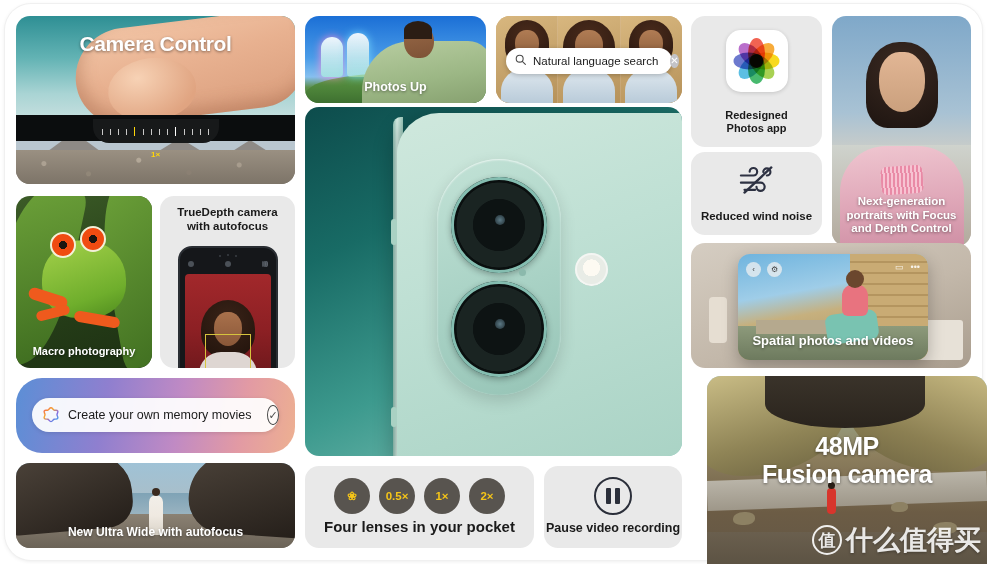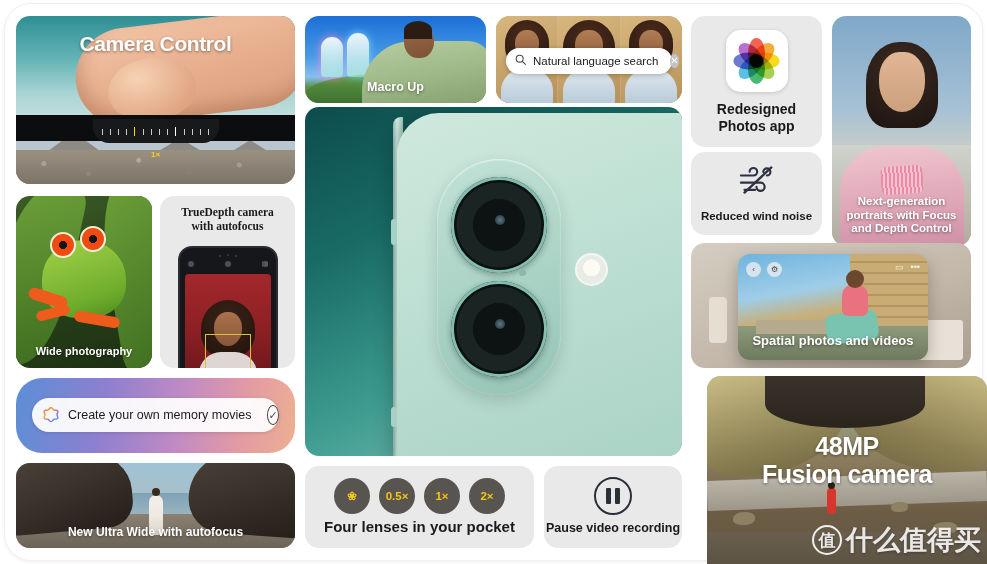--- a/index.html
+++ b/index.html
@@ -143,21 +143,21 @@
   .frog-eye.e2 { left: 64px; top: 30px; }
   .frog-leg {
     position: absolute; background: #ef5a1d; border-radius: 8px;
   }
   .frog-leg.g1 { left: 12px; top: 96px; width: 40px; height: 12px; transform: rotate(18deg); }
   .frog-leg.g2 { left: 20px; top: 112px; width: 34px; height: 10px; transform: rotate(-14deg); }
   .frog-leg.g3 { left: 58px; top: 118px; width: 46px; height: 11px; transform: rotate(10deg); }
   #macro-caption { bottom: 10px; font-size: 11px; }
 
   
-  #truedepth-card { left: 160px; top: 196px; width: 135px; height: 172px; font-family: Liberation Serif, serif; }
+  #truedepth-card { left: 160px; top: 196px; width: 135px; height: 172px; }
   #truedepth-title { top: 10px; font-size: 11.5px; padding: 0 6px; }
   .td-phone {
     position: absolute; left: 50%; transform: translateX(-50%);
     top: 50px; width: 100px; height: 130px;
     background: #15171a; border-radius: 14px 14px 6px 6px;
     border: 2px solid #2a2e33;
     overflow: hidden;
   }
   .td-screen {
     position: absolute; left: 5px; right: 5px; top: 26px; bottom: 0;
@@ -383,21 +383,21 @@
     width: 62px; height: 62px; border-radius: 15px; background: #ffffff;
     box-shadow: 0 1px 4px rgba(0,0,0,.16);
   }
   .petal {
     position: absolute; left: 50%; top: 50%;
     width: 17px; height: 30px; margin: -15px 0 0 -8.5px;
     border-radius: 50%;
     opacity: .88;
     mix-blend-mode: multiply;
   }
-  #photos-label { bottom: 12px; font-size: 14px; }
+  #photos-label { bottom: 12px; font-size: 11px; }
 
   
   #wind-card { left: 691px; top: 152px; width: 131px; height: 83px; }
   .wind-icon { position: absolute; left: 50%; transform: translateX(-50%); top: 11px; width: 44px; height: 34px; }
   #wind-label { bottom: 11px; font-size: 11.5px; }
 
   
   #portrait-card { left: 832px; top: 16px; width: 139px; height: 230px;
     background: linear-gradient(180deg,#7fa8c9 0%, #a8c2d4 42%, #d2cfc6 62%, #bfb7aa 100%); }
   .pt-water { position: absolute; left: 0; right: 0; top: 56%; bottom: 0; background: linear-gradient(180deg,#cfd3cd,#b3aa9d); }
@@ -538,21 +538,21 @@
 
   <div class="card" id="macro-card">
     <div class="leaf l1"></div>
     <div class="leaf l2"></div>
     <div class="frog-body"></div>
     <div class="frog-leg g1"></div>
     <div class="frog-leg g2"></div>
     <div class="frog-leg g3"></div>
     <div class="frog-eye e1"></div>
     <div class="frog-eye e2"></div>
-    <div class="caption" id="macro-caption">Wide photography</div>
+    <div class="caption" id="macro-caption">Macro photography</div>
   </div>
 
   <div class="card gray" id="truedepth-card">
     <div class="label-dark" id="truedepth-title">
       <span>TrueDepth camera</span><br>
       <span>with autofocus</span>
     </div>
     <div class="td-phone">
       <div class="td-dots">
         <i style="left:2px;top:1px"></i>
@@ -610,21 +610,21 @@
     <div class="caption" id="ultrawide-caption">New Ultra Wide with autofocus</div>
   </div>
 
   <div class="card" id="cleanup-card">
     <div class="cu-hill"></div>
     <div class="ghost g1"></div>
     <div class="ghost g2"></div>
     <div class="cu-person"></div>
     <div class="cu-head"></div>
     <div class="cu-hair"></div>
-    <div class="caption" id="cleanup-caption">Macro Up</div>
+    <div class="caption" id="cleanup-caption">Photos Up</div>
   </div>
 
   <div class="card" id="search-card">
     <div class="sc-panels">
       <div class="sc-panel">
         <div class="sc-wall"></div>
         <div class="sc-hair"></div>
         <div class="sc-face"></div>
         <div class="sc-shirt"></div>
       </div>

